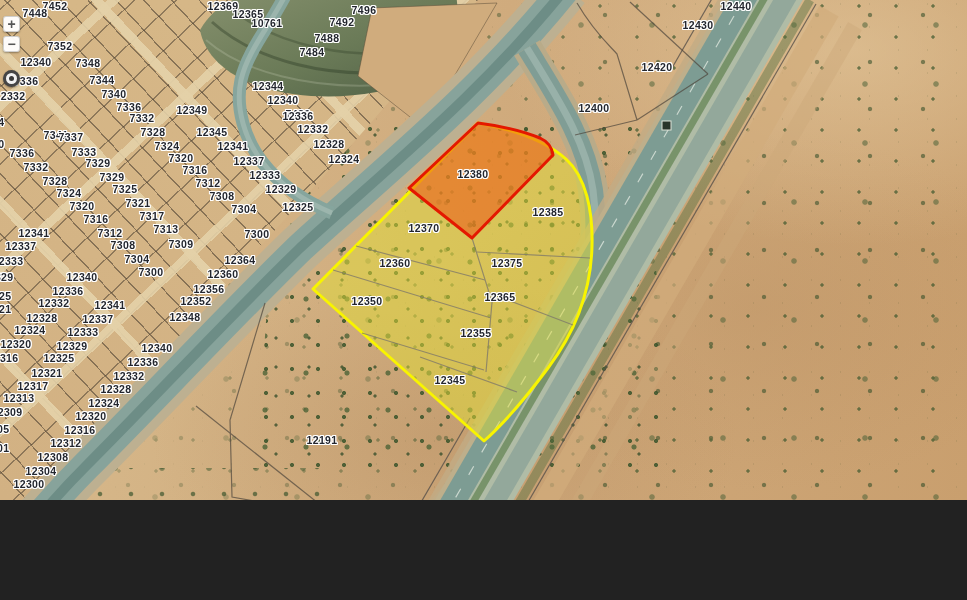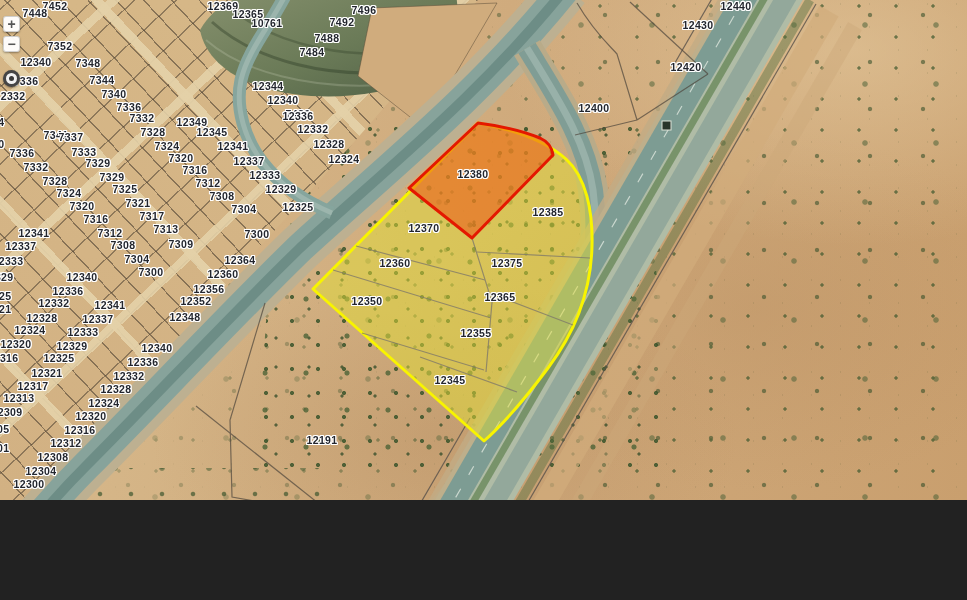--- a/index.html
+++ b/index.html
@@ -169,21 +169,21 @@
       <span class="plabel" style="left: 35px; top: 13px;">7448</span>
       <span class="plabel" style="left: 60px; top: 46px;">7352</span>
       <span class="plabel" style="left: 36px; top: 62px;">12340</span>
       <span class="plabel" style="left: 88px; top: 63px;">7348</span>
       <span class="plabel" style="left: 102px; top: 80px;">7344</span>
       <span class="plabel" style="left: 114px; top: 94px;">7340</span>
       <span class="plabel" style="left: 129px; top: 107px;">7336</span>
       <span class="plabel" style="left: 142px; top: 118px;">7332</span>
       <span class="plabel" style="left: 26px; top: 81px;">7336</span>
       <span class="plabel" style="left: 10px; top: 96px;">12332</span>
-      <span class="plabel" style="left: 192px; top: 110px; margin-top: 12px;">12349</span>
+      <span class="plabel" style="left: 192px; top: 110px;">12349</span>
       <span class="plabel" style="left: 212px; top: 132px;">12345</span>
       <span class="plabel" style="left: 233px; top: 146px;">12341</span>
       <span class="plabel" style="left: 249px; top: 161px;">12337</span>
       <span class="plabel" style="left: 265px; top: 175px;">12333</span>
       <span class="plabel" style="left: 281px; top: 189px;">12329</span>
       <span class="plabel" style="left: 298px; top: 207px;">12325</span>
       <span class="plabel" style="left: 56px; top: 135px;">7341</span>
       <span class="plabel" style="left: 71px; top: 137px;">7337</span>
       <span class="plabel" style="left: 84px; top: 152px;">7333</span>
       <span class="plabel" style="left: 98px; top: 163px;">7329</span>
@@ -271,21 +271,21 @@
       <span class="plabel" style="left: 548px; top: 212px;">12385</span>
       <span class="plabel" style="left: 424px; top: 228px;">12370</span>
       <span class="plabel" style="left: 507px; top: 263px;">12375</span>
       <span class="plabel" style="left: 395px; top: 263px;">12360</span>
       <span class="plabel" style="left: 500px; top: 297px;">12365</span>
       <span class="plabel" style="left: 367px; top: 301px;">12350</span>
       <span class="plabel" style="left: 476px; top: 333px;">12355</span>
       <span class="plabel" style="left: 450px; top: 380px;">12345</span>
       <span class="plabel" style="left: 322px; top: 440px;">12191</span>
       <span class="plabel" style="left: 594px; top: 108px;">12400</span>
-      <span class="plabel" style="left: 686px; top: 67px;">12420</span>
+      <span class="plabel" style="left: 657px; top: 67px;">12420</span>
       <span class="plabel" style="left: 698px; top: 25px;">12430</span>
       <span class="plabel" style="left: 736px; top: 6px;">12440</span>
     </div>
 
 
   <button class="zoom-btn zoom-in">+</button>
   <button class="zoom-btn zoom-out">−</button>
   <div class="compass">
     <div class="ring"></div>
     <div class="dot"></div>

